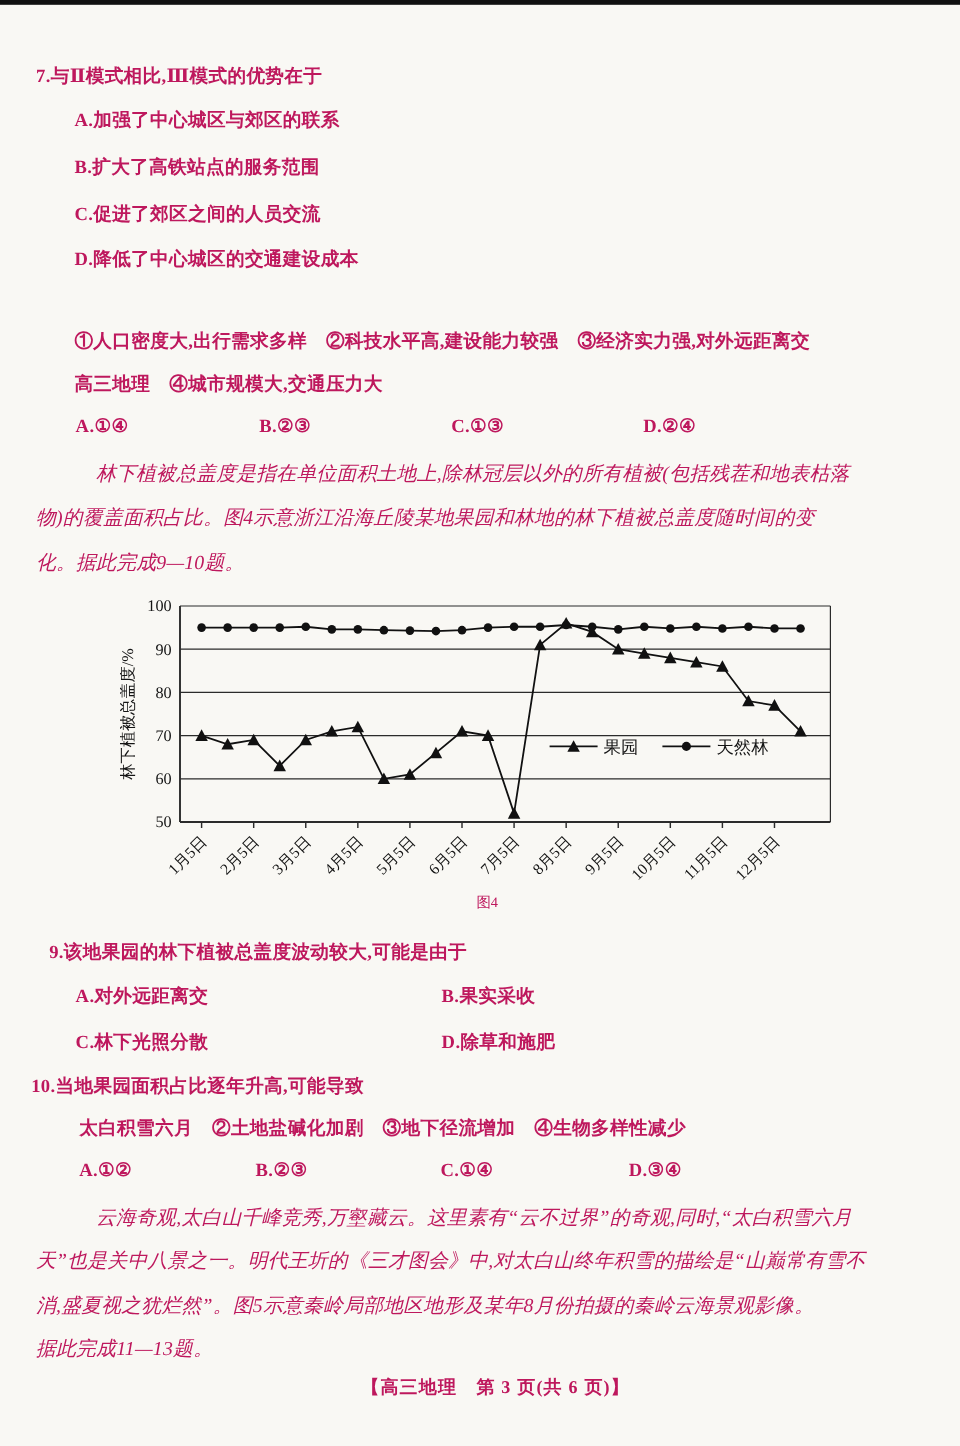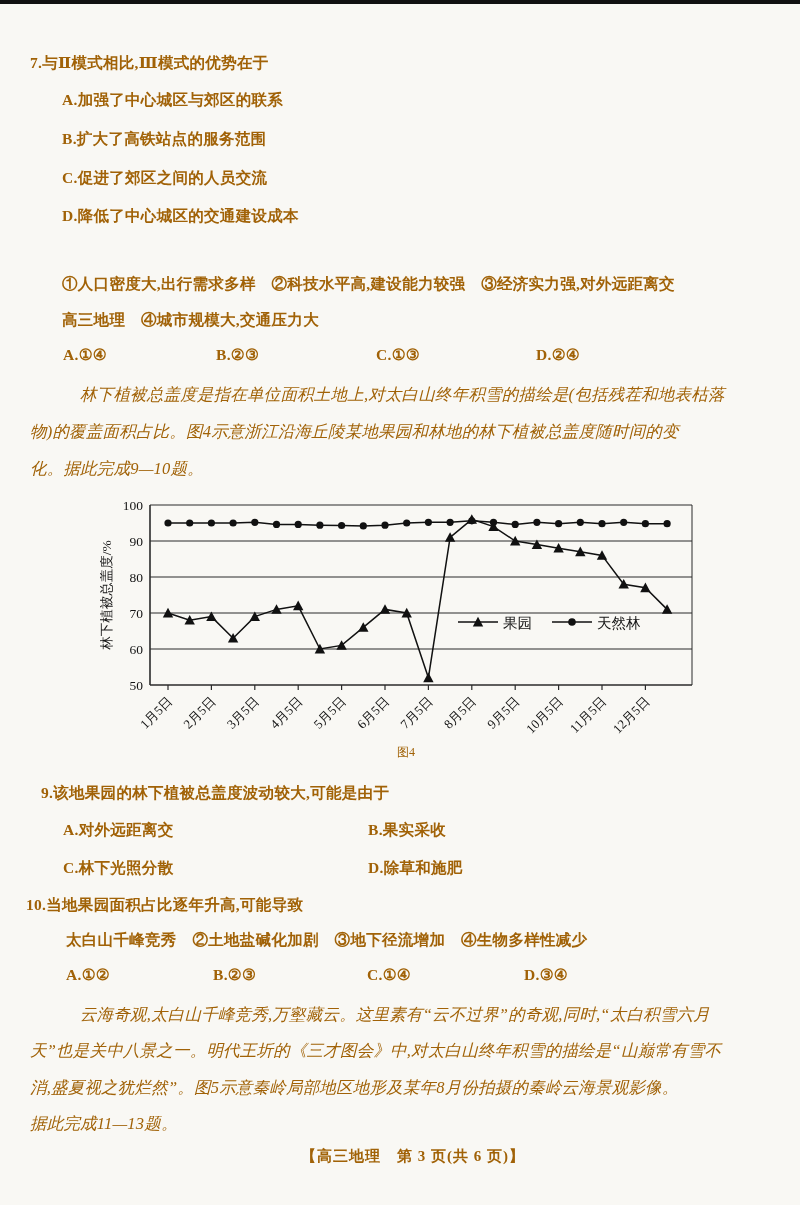--- a/index.html
+++ b/index.html
@@ -1,17 +1,17 @@
 <!DOCTYPE html>
 <html><head>
 <meta charset="utf-8">
 <style>
   html,body{margin:0;padding:0;background:#e8e8e8;}
   .page{position:relative;width:800px;height:1205px;background:#f9f8f4;
-        font-family:"Liberation Serif","DejaVu Serif",serif;color:#a16207;overflow:hidden;}
+        font-family:"Liberation Serif","DejaVu Serif",serif;color:#be185d;overflow:hidden;}
   .topedge{position:absolute;top:0;left:0;width:100%;height:4px;background:#111;}
   .line{position:absolute;white-space:nowrap;}
   .q{font-size:15.5px;font-weight:600;letter-spacing:.3px;}
   .mat{font-size:16.5px;font-style:italic;font-weight:500;letter-spacing:.2px;}
   .caption{font-size:12px;font-weight:400;}
   .footer{position:absolute;width:100%;text-align:center;font-size:15px;font-weight:600;letter-spacing:1px;}
   .chart{position:absolute;left:100px;top:486px;}
   svg text{font-family:"Liberation Serif","DejaVu Serif",serif;fill:#141414;}
 </style>
 </head>
@@ -26,21 +26,21 @@
   <div class="line q" style="left:62px;top:168px;">C.促进了郊区之间的人员交流</div>
   <div class="line q" style="left:62px;top:206px;">D.降低了中心城区的交通建设成本</div>
 
   <div class="line q" style="left:62px;top:274px;">①人口密度大,出行需求多样　②科技水平高,建设能力较强　③经济实力强,对外远距离交</div>
   <div class="line q" style="left:62px;top:310px;">高三地理　④城市规模大,交通压力大</div>
   <div class="line q" style="left:63px;top:346px;">A.①④</div>
   <div class="line q" style="left:216px;top:346px;">B.②③</div>
   <div class="line q" style="left:376px;top:346px;">C.①③</div>
   <div class="line q" style="left:536px;top:346px;">D.②④</div>
 
-  <div class="line mat" style="left:80px;top:384px;">林下植被总盖度是指在单位面积土地上,对太白山终年积雪的描绘是(包括残茬和地表枯落</div>
+  <div class="line mat" style="left:80px;top:384px;">林下植被总盖度是指在单位面积土地上,除林冠层以外的所有植被(包括残茬和地表枯落</div>
   <div class="line mat" style="left:30px;top:421px;">物)的覆盖面积占比。图4示意浙江沿海丘陵某地果园和林地的林下植被总盖度随时间的变</div>
   <div class="line mat" style="left:30px;top:458px;">化。据此完成9—10题。</div>
 
   <svg class="chart" id="chart" width="612" height="262" viewBox="0 0 612 262">
       <line x1="50" x2="592" y1="199" y2="199" stroke="#2b2b2b" stroke-width="1.6"></line>
       <text x="43" y="203.5" text-anchor="end" font-size="13.5">50</text>
       <line x1="50" x2="592" y1="163" y2="163" stroke="#2b2b2b" stroke-width="1"></line>
       <text x="43" y="167.5" text-anchor="end" font-size="13.5">60</text>
       <line x1="50" x2="592" y1="127" y2="127" stroke="#2b2b2b" stroke-width="1"></line>
       <text x="43" y="131.5" text-anchor="end" font-size="13.5">70</text>
@@ -136,21 +136,21 @@
     </svg>
   <div class="line caption" style="left:100px;top:744px;width:612px;text-align:center;">图4</div>
 
   <div class="line q" style="left:30px;top:783px;margin-left:11px;">9.该地果园的林下植被总盖度波动较大,可能是由于</div>
   <div class="line q" style="left:63px;top:820px;">A.对外远距离交</div>
   <div class="line q" style="left:368px;top:820px;">B.果实采收</div>
   <div class="line q" style="left:63px;top:858px;">C.林下光照分散</div>
   <div class="line q" style="left:368px;top:858px;">D.除草和施肥</div>
 
   <div class="line q" style="left:26px;top:895px;">10.当地果园面积占比逐年升高,可能导致</div>
-  <div class="line q" style="left:66px;top:930px;">太白山千峰竞秀　②土地盐碱化加剧　③地下径流增加　④生物多样性减少</div>
+  <div class="line q" style="left:66px;top:930px;">太白积雪六月　②土地盐碱化加剧　③地下径流增加　④生物多样性减少</div>
   <div class="line q" style="left:66px;top:966px;">A.①②</div>
   <div class="line q" style="left:213px;top:966px;">B.②③</div>
   <div class="line q" style="left:367px;top:966px;">C.①④</div>
   <div class="line q" style="left:524px;top:966px;">D.③④</div>
 
   <div class="line mat" style="left:80px;top:1004px;">云海奇观,太白山千峰竞秀,万壑藏云。这里素有“云不过界”的奇观,同时,“太白积雪六月</div>
   <div class="line mat" style="left:30px;top:1040px;">天”也是关中八景之一。明代王圻的《三才图会》中,对太白山终年积雪的描绘是“山巅常有雪不</div>
   <div class="line mat" style="left:30px;top:1077px;">消,盛夏视之犹烂然”。图5示意秦岭局部地区地形及某年8月份拍摄的秦岭云海景观影像。</div>
   <div class="line mat" style="left:30px;top:1113px;">据此完成11—13题。</div>
 

